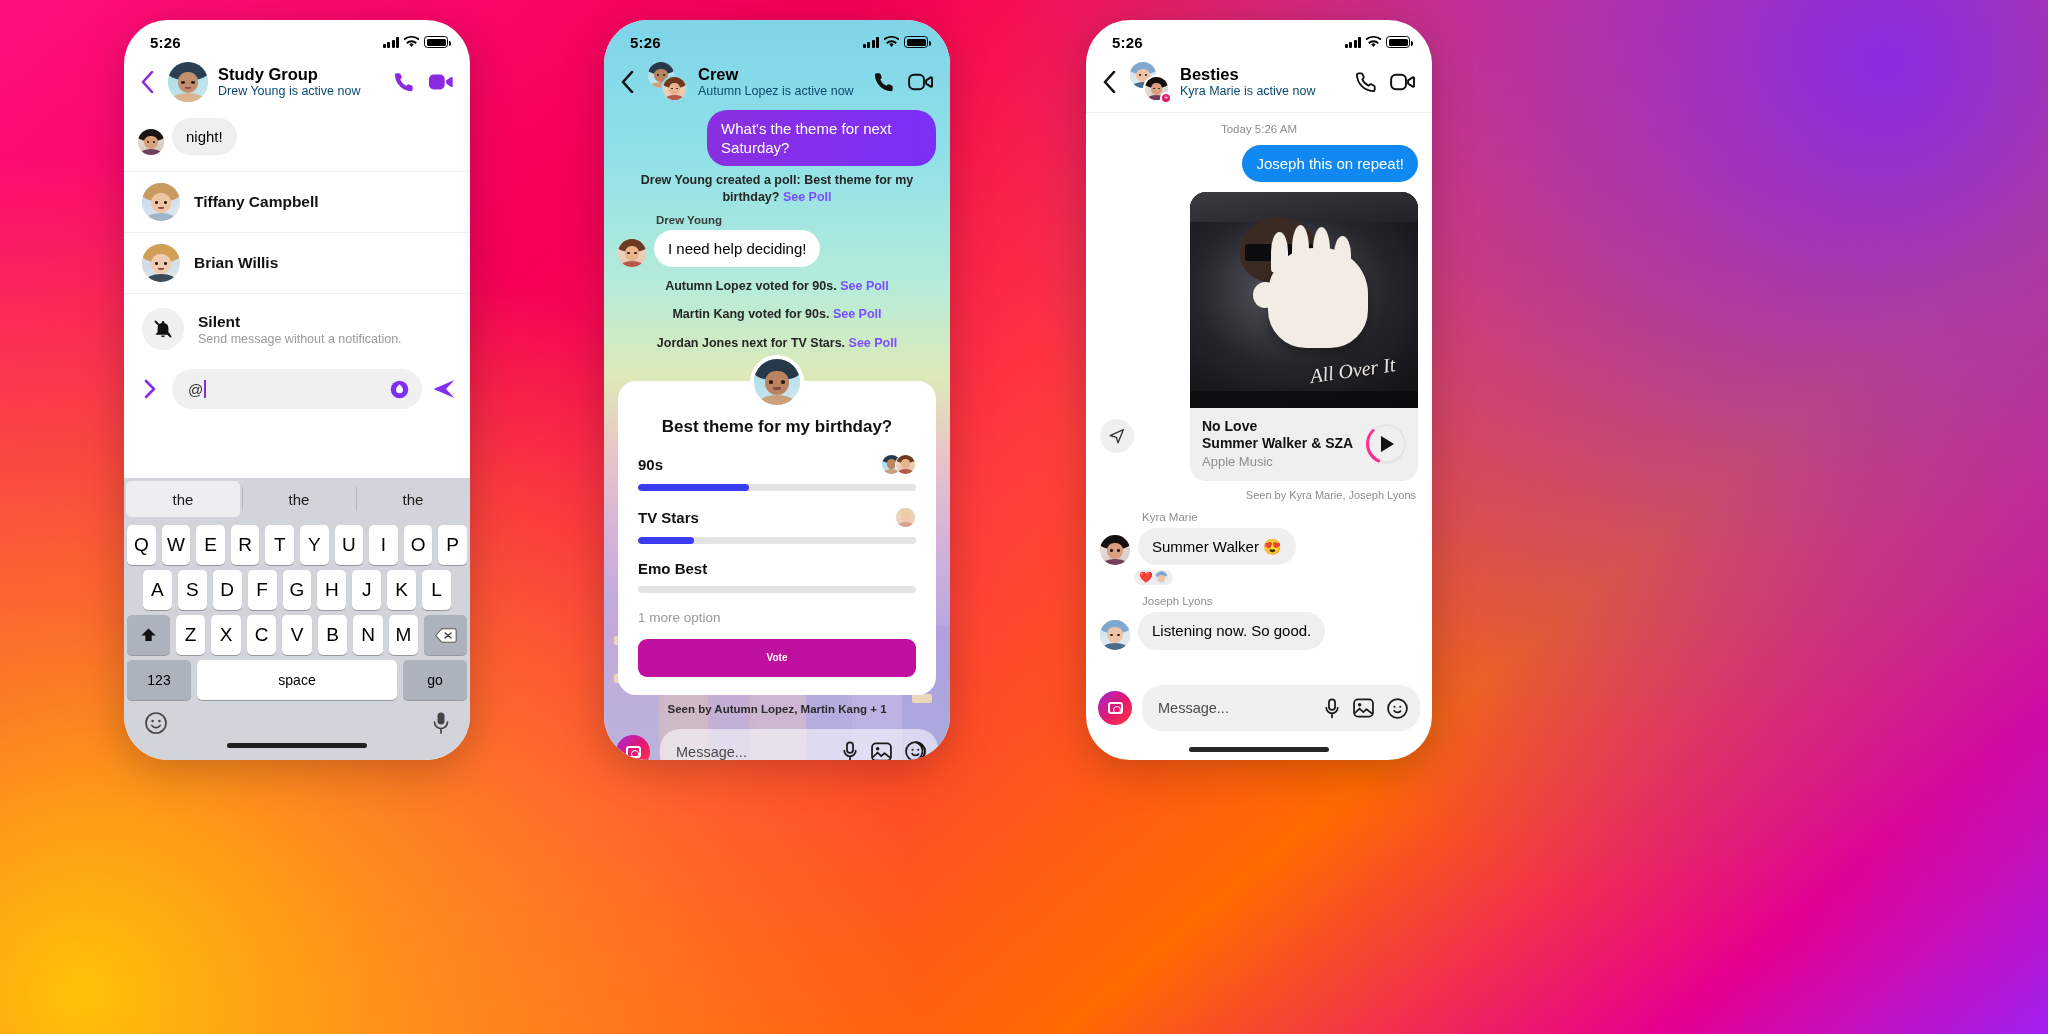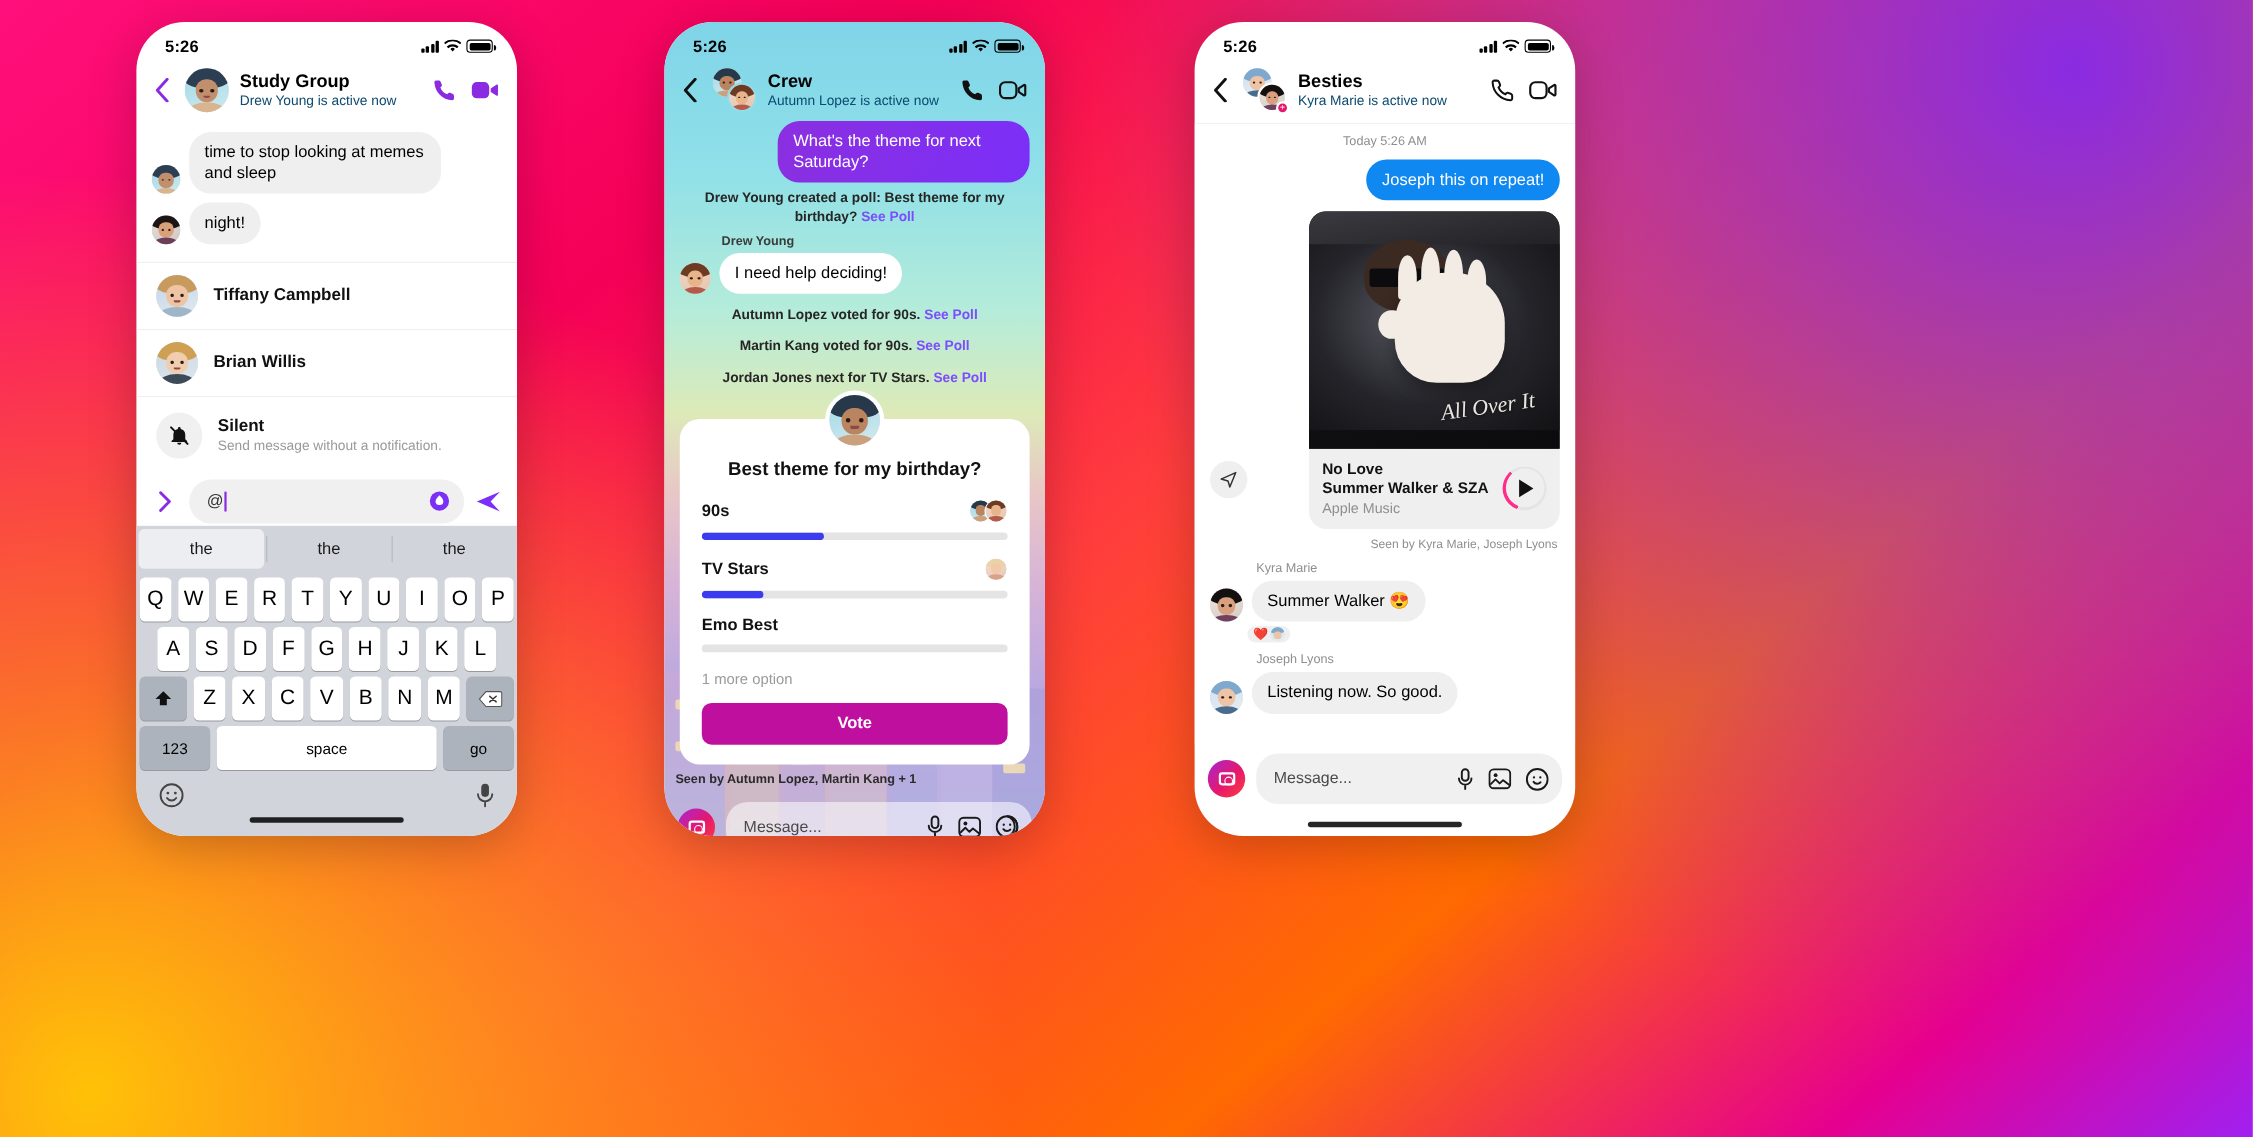--- a/index.html
+++ b/index.html
@@ -191,24 +191,24 @@
   .poll-opt { margin-top: 16px; }
   .poll-opt-top { display:flex; align-items:center; justify-content:space-between; }
   .poll-opt-name { font-size: 15px; font-weight: bold; color:#111; }
   .voters { display:flex; }
   .voters .av { width:21px;height:21px; border:1.5px solid #fff; margin-left:-7px;}
   .bar { height: 7px; background:#e4e4e4; border-radius: 5px; margin-top: 9px; overflow:hidden;}
   .bar > i { display:block; height:100%; background:#3b3bf0; border-radius:5px; }
   .more-opt { font-size: 13.5px; color:#9a9a9a; margin-top: 17px; }
   .vote-btn {
     margin-top: 14px; height: 38px; border-radius: 9px;
-    background:#bf0f9e; color:#fff; font-size:15px; font-weight:bold;
+    background:#bf0f9e; color:#fff; font-size:10px; font-weight:bold;
     display:flex; align-items:center; justify-content:center; cursor:pointer;
   }
-  .seen-line { font-size:11.5px; color:#2b2b2b; font-weight:600; padding: 8px 10px 6px;}
+  .seen-line { text-align:center; font-size:11.5px; color:#2b2b2b; font-weight:600; padding: 8px 10px 6px;}
 
   .ig-composer { display:flex; align-items:center; gap:10px; padding: 8px 12px 10px; }
   .cam {
     width: 34px;height:34px;border-radius:50%; flex:0 0 auto;
     background: linear-gradient(135deg,#a626d6,#e6186b 55%,#ff3d3d);
     display:flex;align-items:center;justify-content:center;
   }
   .cam i { width:15px;height:12px;border:2px solid #fff;border-radius:3px; display:block; position:relative;}
   .cam i::after{content:"";position:absolute;left:3.2px;top:2px;width:6px;height:6px;border:1.6px solid #fff;border-radius:50%;}
   .ig-field { flex:1 1 auto; height:46px; border-radius:20px; background: rgba(255,255,255,.55);
@@ -303,31 +303,20 @@
             <path d="M6.6 2.5c.7 0 1.3.4 1.6 1l1.2 2.8c.3.7.1 1.5-.5 2L8 9.2a12 12 0 006.8 6.8l.9-.9c.5-.6 1.3-.8 2-.5l2.8 1.2c.6.3 1 .9 1 1.6v2.9c0 1-.8 1.8-1.8 1.7C10.1 21.4 2.6 13.9 2.1 4.3 2 3.3 2.8 2.5 3.8 2.5z" fill="#8a2be2"></path>
           </svg>
         <svg width="26" height="20" viewBox="0 0 28 20">
             <rect x="1" y="2" width="17" height="16" rx="5" fill="#8a2be2"></rect>
             <path d="M19.5 8.3l5.5-3.6c.7-.5 1.6 0 1.6.8v9c0 .8-.9 1.3-1.6.8l-5.5-3.6z" fill="#8a2be2"></path>
           </svg>
       </div>
     </div>
 
     <div class="chat-body">
-      <div class="msg-row" style="padding-top:8px">
-        <div class="av a-drew" style="width:26px;height:26px">
-            <div class="skin"></div>
-            <div class="hair"></div>
-            <div class="face"></div>
-            <div class="eye l"></div>
-            <div class="eye r"></div>
-            <div class="body"></div>
-          </div>
-        <div class="bubble">time to stop looking at memes and sleep</div>
-      </div>
       <div class="msg-row" style="padding-top:6px">
         <div class="av a-night" style="width:26px;height:26px">
             <div class="skin"></div>
             <div class="hair"></div>
             <div class="face"></div>
             <div class="eye l"></div>
             <div class="eye r"></div>
             <div class="body"></div>
           </div>
         <div class="bubble">night!</div>

